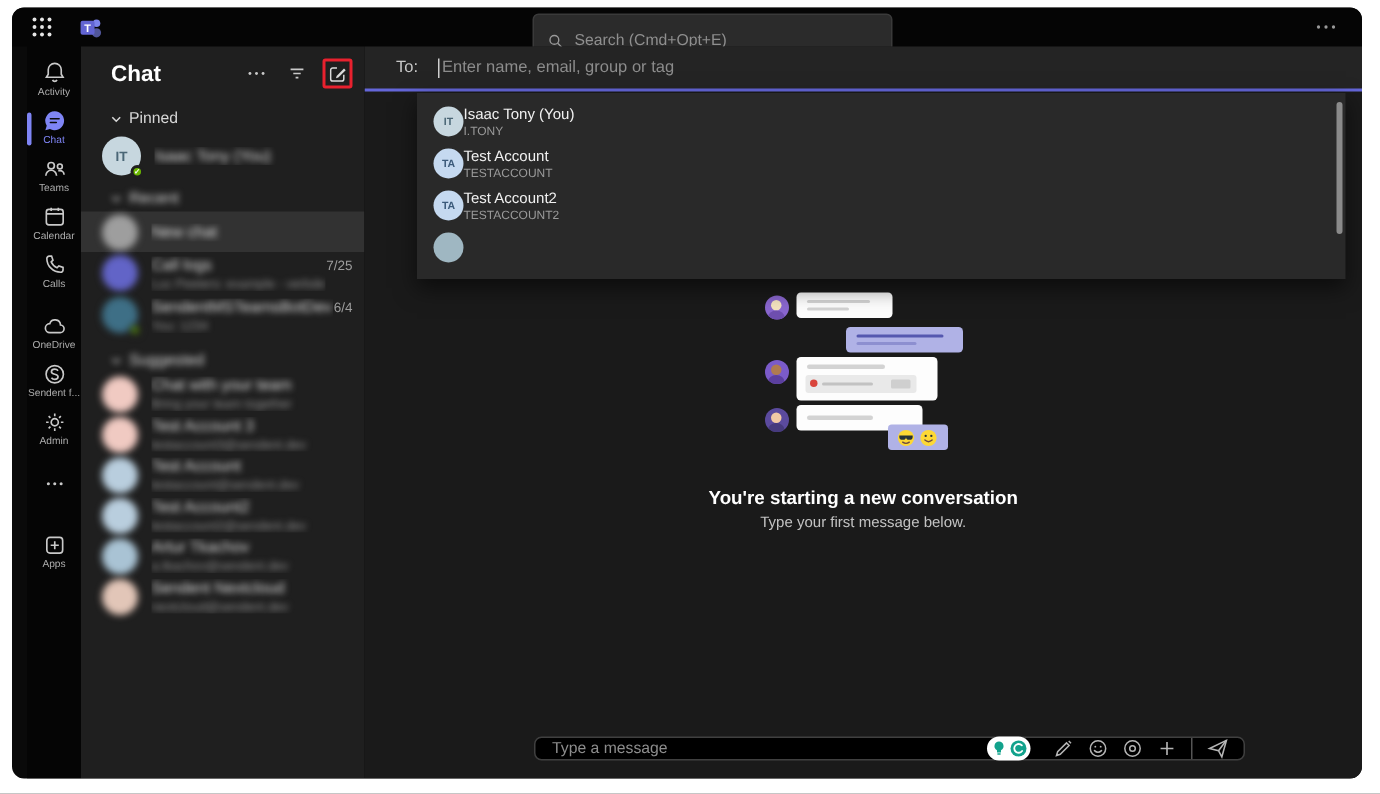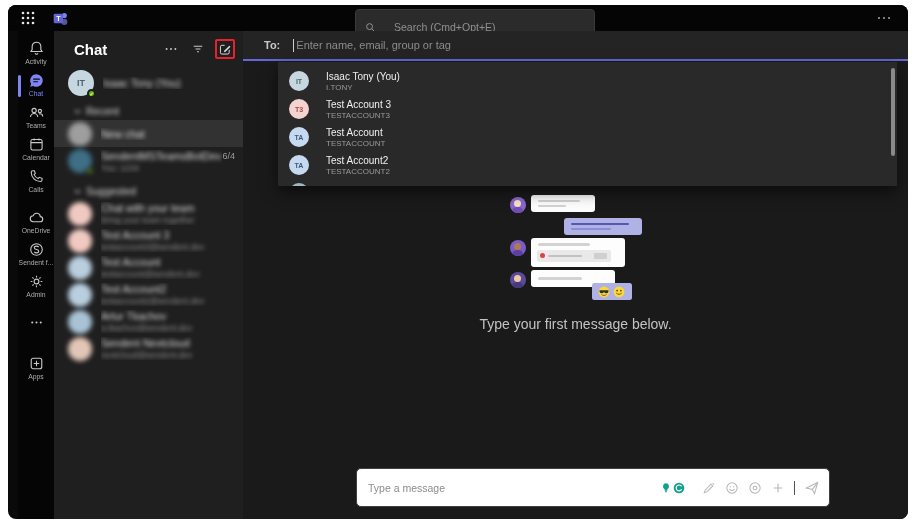--- a/index.html
+++ b/index.html
@@ -3,21 +3,21 @@
 <meta charset="utf-8">
 <style>
   * { margin:0; padding:0; box-sizing:border-box; }
   html,body { width:920px; height:529px; background:#fff; font-family:"Liberation Sans",sans-serif; overflow:hidden; }
   .window { position:absolute; left:8px; top:5px; width:900px; height:514px; background:#0a0a0a; border-radius:8px; overflow:hidden; }
 
   
   .topbar { position:relative; height:26px; background:#050505; display:flex; align-items:center; }
   .waffle { margin-left:13px; width:14px; height:14px; }
   .t-logo { margin-left:17px; width:17px; height:17px; }
-  .searchbox { position:absolute; left:50%; transform:translateX(calc(-50% + 17px)); top:4px; width:240px; height:36px; background:#2b2b2b; border:1px solid #3a3a3a; border-radius:4px; display:flex; align-items:center; gap:18px; padding:0 9px; }
+  .searchbox { position:absolute; left:50%; transform:translateX(calc(-50% + 17px)); top:4px; width:240px; height:36px; background:#2b2b2b; border:1px solid #3a3a3a; border-radius:4px; display:flex; align-items:center; gap:7px; padding:0 9px; }
   .searchbox span { font-size:10.5px; color:#8f8f8f; }
   .topbar-more { position:absolute; right:16px; top:9px; width:16px; height:8px; }
 
   .body { display:flex; height:488px;padding-left:10px; }
 
   
   .rail { width:36px; background:#050505; display:flex; flex-direction:column; align-items:center; padding-top:9px; flex-shrink:0; }
   .rail-item { position:relative; width:36px; height:31px; display:flex; flex-direction:column; align-items:center; justify-content:flex-start; margin-bottom:1px; cursor:pointer; }
   .rail-item svg { width:17px; height:17px; }
   .rail-label { font-size:6.8px; color:#acacac; margin-top:1px; white-space:nowrap; }
@@ -50,44 +50,44 @@
   .r-pinned { height:32px; }
   .r-single { height:27px; }
   .r-single.selected { background:#323232; }
   .r-two { height:28px; }
   .r-sug { height:27px; }
   .chat-anyone { position:absolute; left:8px; right:8px; bottom:9px; height:21px; border:1px solid #5a5a5a; border-radius:4px; background:#2b2b2b; color:#fff; font-size:10.5px; font-weight:bold; display:flex; align-items:center; justify-content:center; cursor:pointer; font-family:"Liberation Sans",sans-serif; }
 
   
   .main { position:relative; flex:1; background:#1a1a1a; overflow:hidden; }
   .to-row { height:30px; background:#242424; border-bottom:2px solid #6466d9; display:flex; align-items:center; padding-left:21px; }
-  .to-label { font-size:11px; color:#c8c8c8;font-weight:bold; }
+  .to-label { font-size:11px; color:#c8c8c8; }
   .caret { width:1px; height:13px; background:#cfcfcf; margin-left:13px; }
   .to-ph { font-size:11px; color:#8c8c8c; margin-left:2px; }
   .dropdown { position:absolute; left:35px; right:11px; top:31px; height:124px; background:#292929; box-shadow:0 6px 14px rgba(0,0,0,.55); overflow:hidden; z-index:5; }
   .dd-item { height:28px; display:flex; align-items:center; padding-left:11px; cursor:pointer; }
   .dd-item:first-child { margin-top:5px; }
   .dd-av { width:20px; height:20px; border-radius:50%; font-size:7px; font-weight:bold; display:flex; align-items:center; justify-content:center; flex-shrink:0; }
-  .dd-texts { margin-left:17px; }
+  .dd-texts { margin-left:0; }
   .dd-name { font-size:10px; color:#f0f0f0; }
   .dd-sub  { font-size:8px; color:#9a9a9a; margin-top:1px; }
   .dd-scroll { position:absolute; right:2px; top:6px; width:4px; height:88px; background:#8a8a8a; border-radius:2px; }
 
   .empty-wrap { margin-top:134px; display:flex; flex-direction:column; align-items:center; }
   .illus { position:relative; width:132px; height:104px; }
   .il-av { position:absolute; width:16px; height:16px; border-radius:50%; overflow:hidden; }
   .il-head { position:absolute; left:4.5px; top:3px; width:7px; height:7px; border-radius:50%; background:#f2c9a5; }
   .il-bodyarc { position:absolute; left:2.5px; top:10px; width:11px; height:9px; border-radius:50% 50% 0 0; }
   .il-bub { position:absolute; border-radius:3px; }
   .il-line { position:absolute; height:2.5px; border-radius:2px; background:#d3d3d3; }
   .emoji-box { position:absolute; display:flex; align-items:center; justify-content:center; gap:3px; background:#b0b2e6; border-radius:2.5px; }
   .es-title { margin-top:26px; font-size:12.5px; font-weight:bold; color:#fff; }
-  .es-sub { margin-top:17px; font-size:14px; color:#c3c3c3; }
-
-  .compose { position:absolute; left:113px; right:78px; bottom:12px; height:39px; background:#ffffff; border:1px solid #404040; border-radius:5px; display:flex; align-items:center; padding:0 9px 0 11px; }
+  .es-sub { margin-top:4px; font-size:10px; color:#c3c3c3; }
+
+  .compose { position:absolute; left:113px; right:78px; bottom:12px; height:16px; background:#000000; border:1px solid #404040; border-radius:5px; display:flex; align-items:center; padding:0 9px 0 11px; }
   .compose-ph { font-size:10.5px; color:#8c8c8c; flex:1; }
   .app-badge { height:16px; background:#fff; border-radius:8px; display:flex; align-items:center; padding:0 2px; gap:1px; cursor:pointer; }
   .c-icons { display:flex; align-items:center; gap:9px; margin-left:15px; }
   .c-icons svg { cursor:pointer; }
   .c-div { width:1px; height:14px; background:#555; }
 </style>
 </head>
 <body>
 
 <div class="window">
@@ -242,20 +242,26 @@
           </div>
           <div class="sb-hbtn annot">
             <svg width="15" height="15" viewBox="0 0 20 20" fill="none" stroke="#dcdcdc" stroke-width="1.4">
               <path d="M16 10.5v4a2 2 0 0 1-2 2H5.5a2 2 0 0 1-2-2V6a2 2 0 0 1 2-2h4"></path>
               <path d="M9.2 11.6l7-7 1.6 1.6-7 7-2.3.7z" fill="#dcdcdc" stroke="none"></path>
             </svg>
           </div>
         </div>
       </div>
 
+      <div class="sec-head">
+        <svg class="chev" viewBox="0 0 8 8">
+            <path d="M1 2.5l3 3 3-3" fill="none" stroke="#d6d6d6" stroke-width="1.2"></path>
+          </svg>
+        <span>Pinned</span>
+      </div>
       <div class="row r-pinned">
         <div class="av av26" style="background:#c7d7df;color:#4a6676">
           <span>IT</span>
           <span class="badge-check">✓</span>
         </div>
         <div class="row-main">
             <div class="row-name blur">Isaac Tony (You)</div>
           </div>
       </div>
 
@@ -266,20 +272,28 @@
         <span>Recent</span>
       </div>
 
       <div class="row r-single selected">
         <div class="av av24 blur-av" style="background:#9e9e9e"></div>
         <div class="row-main">
             <div class="row-name blur">New chat</div>
           </div>
       </div>
 
+      <div class="row r-two">
+        <div class="av av24 blur-av" style="background:#6264c7"></div>
+        <div class="row-main">
+          <div class="row-name blur">Call logs</div>
+          <div class="row-sub blur">Luc Peeters: example - verbdev - regex: d out...</div>
+        </div>
+        <span class="row-date">7/25</span>
+      </div>
 
       <div class="row r-two">
         <div class="av av24 blur-av" style="background:#3e6f86">
           <span class="badge-dot"></span>
         </div>
         <div class="row-main">
           <div class="row-name blur">SendentMSTeamsBotDev</div>
           <div class="row-sub blur">You: 1234</div>
         </div>
         <span class="row-date">6/4</span>
@@ -346,29 +360,20 @@
       </div>
 
       <div class="dropdown">
         <div class="dd-item">
           <div class="dd-av" style="background:#c7d7df;color:#4a6676">
               <span>IT</span>
             </div>
           <div class="dd-texts">
             <div class="dd-name">Isaac Tony (You)</div>
             <div class="dd-sub">I.TONY</div>
-          </div>
-        </div>
-        <div class="dd-item">
-          <div class="dd-av" style="background:#f5d3d1;color:#a34b42">
-              <span>T3</span>
-            </div>
-          <div class="dd-texts">
-            <div class="dd-name">Test Account 3</div>
-            <div class="dd-sub">TESTACCOUNT3</div>
           </div>
         </div>
         <div class="dd-item">
           <div class="dd-av" style="background:#c5d9f0;color:#3b5a7a">
               <span>TA</span>
             </div>
           <div class="dd-texts">
             <div class="dd-name">Test Account</div>
             <div class="dd-sub">TESTACCOUNT</div>
           </div>
@@ -433,20 +438,21 @@
               <path d="M4.4 10.2c1.6 1.2 3.6 1.2 5.2 0" stroke="#6d4c41" stroke-width="1" fill="none" stroke-linecap="round"></path>
             </svg>
             <svg width="12" height="12" viewBox="0 0 14 14">
               <circle cx="7" cy="7" r="6.3" fill="#fdd835"></circle>
               <circle cx="4.8" cy="5.4" r="0.9" fill="#263238"></circle>
                 <circle cx="9.2" cy="5.4" r="0.9" fill="#263238"></circle>
               <path d="M4.2 8.6c1.7 1.5 3.9 1.5 5.6 0" stroke="#6d4c41" stroke-width="1.1" fill="none" stroke-linecap="round"></path>
             </svg>
           </div>
         </div>
+        <div class="es-title">You're starting a new conversation</div>
         <div class="es-sub">Type your first message below.</div>
       </div>
 
       <div class="compose">
         <span class="compose-ph">Type a message</span>
         <div class="app-badge">
           <svg width="12" height="12" viewBox="0 0 18 18">
             <path d="M9 2a4.6 4.6 0 0 0-2 8.7V13h4v-2.3A4.6 4.6 0 0 0 9 2z" fill="#12a28c"></path>
             <rect x="7.2" y="13.8" width="3.6" height="1.4" rx="0.7" fill="#12a28c"></rect>
           </svg>

